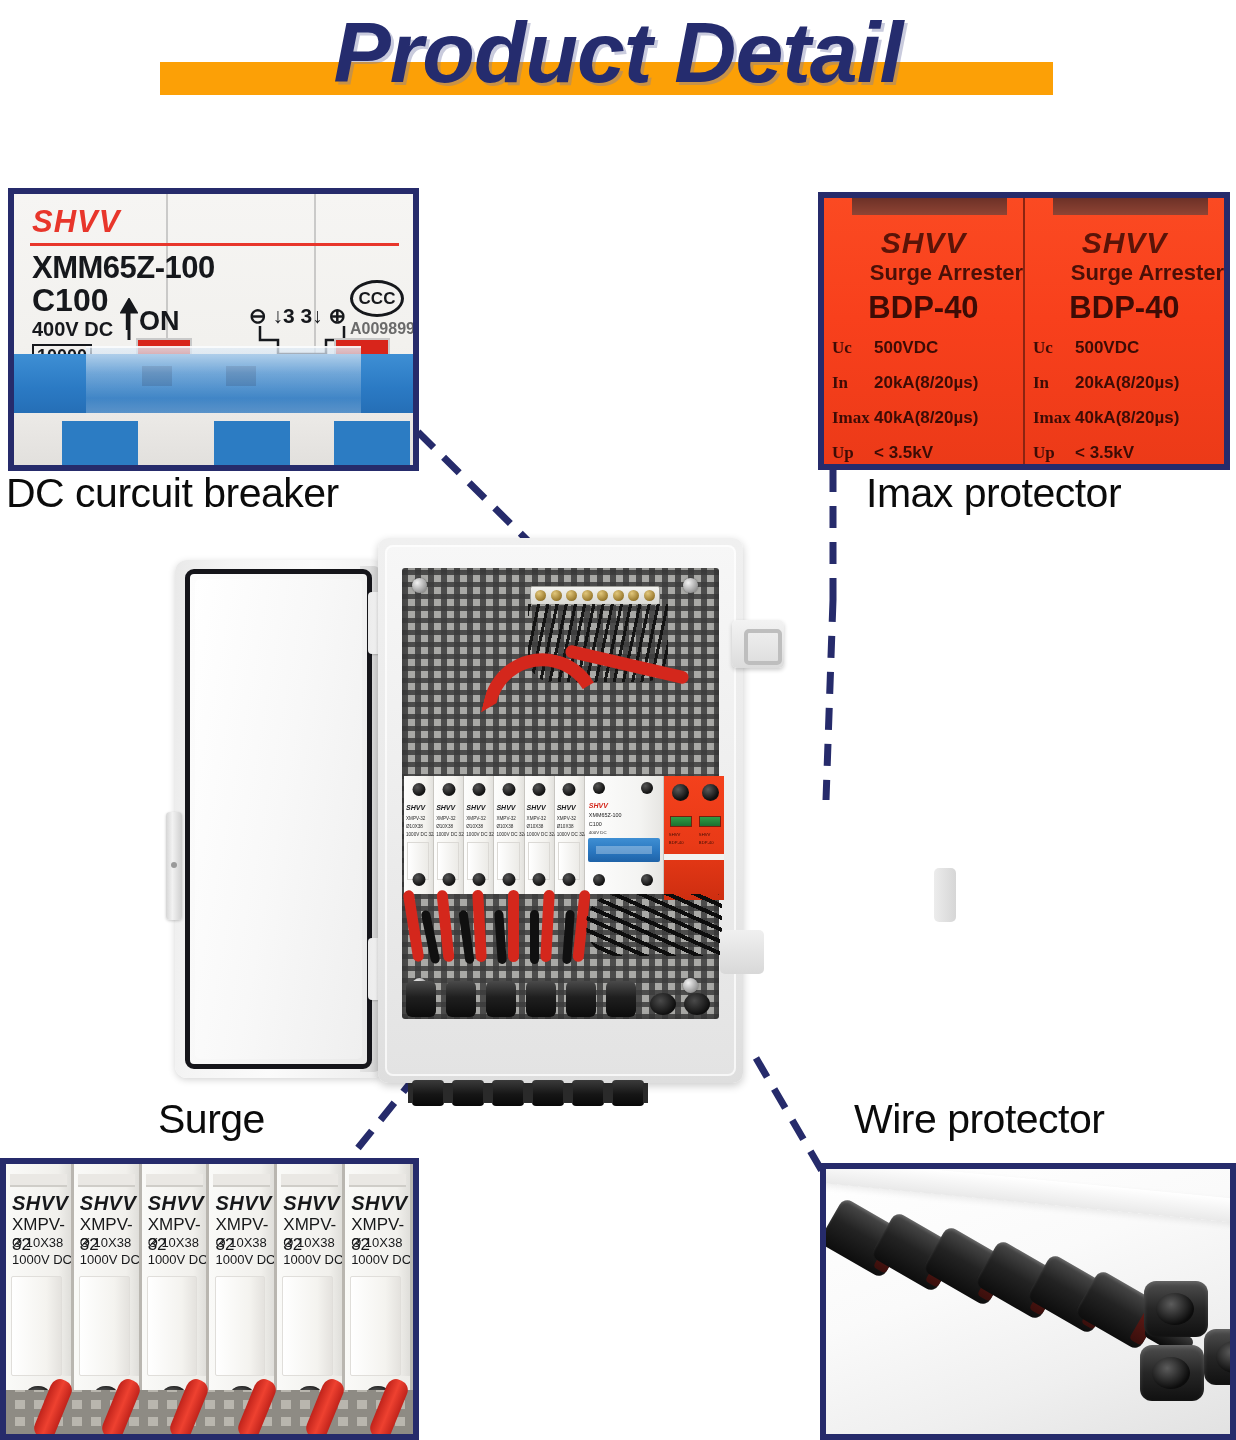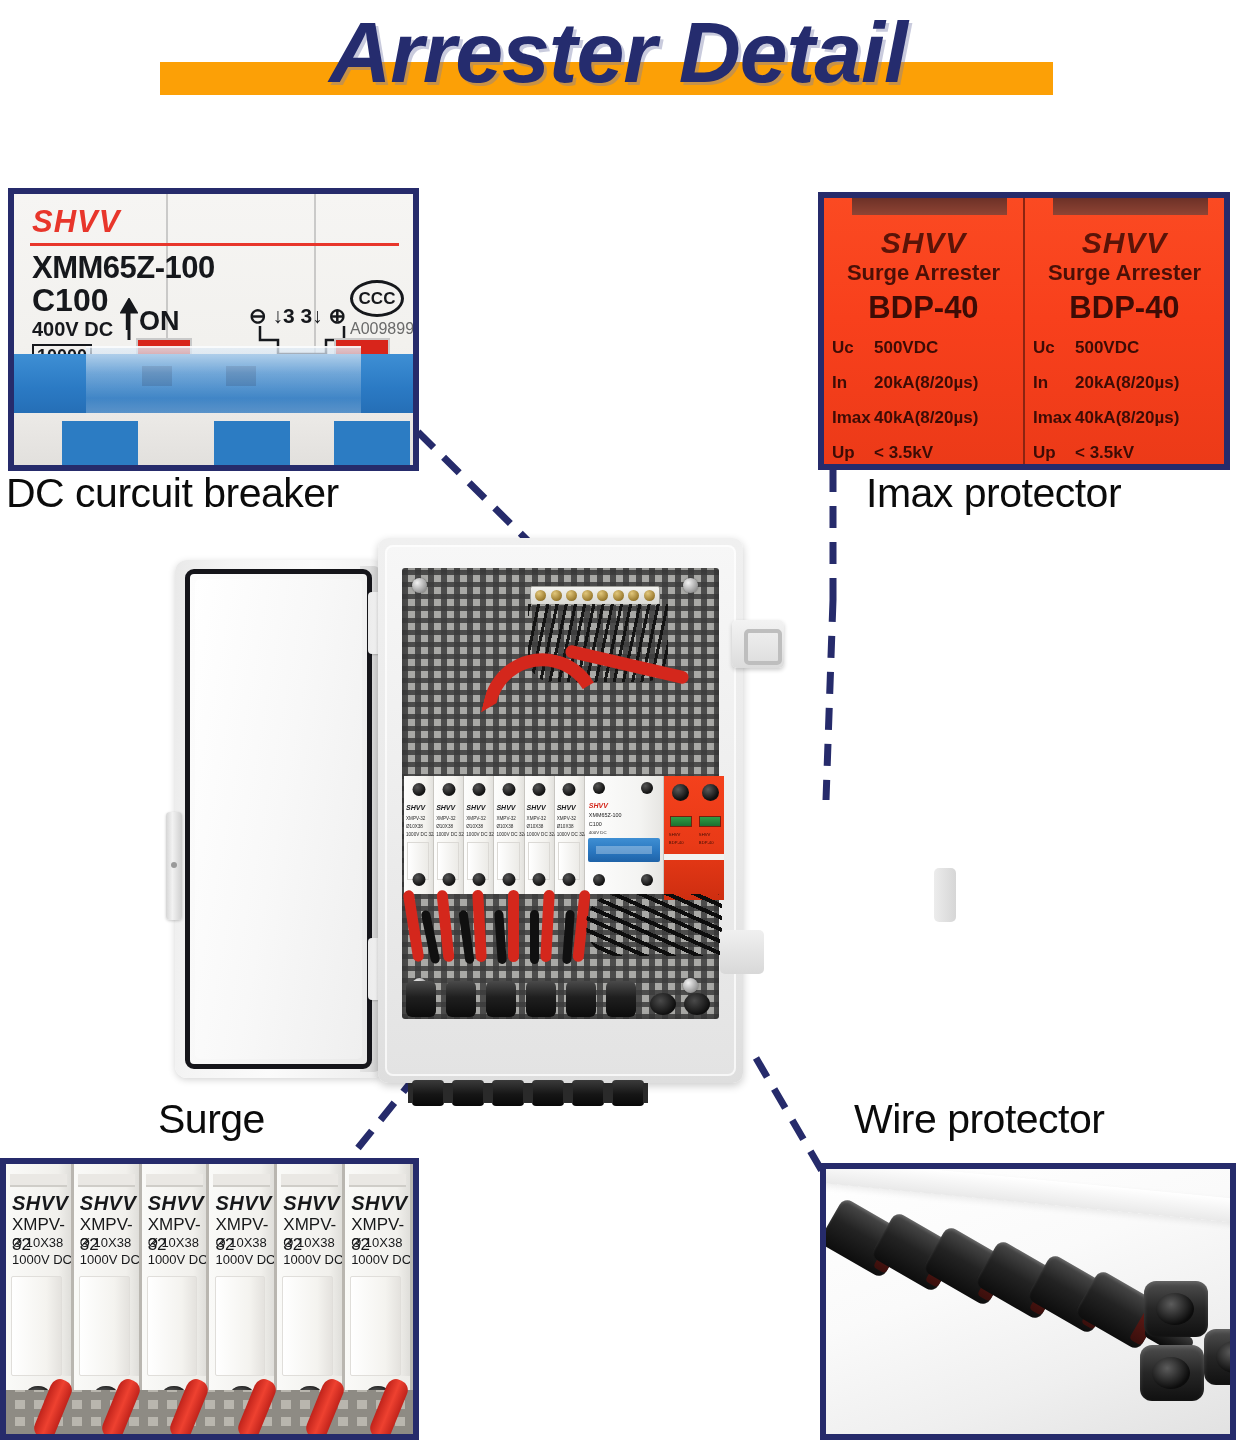--- a/index.html
+++ b/index.html
@@ -99,21 +99,21 @@
     font-size: 21px; font-weight: bold; color: #16181c; white-space: nowrap;
   }
   #brk-ccc-ring {
     position: absolute; left: 336px; top: 86px;
     width: 54px; height: 37px; border: 3px solid #16181c; border-radius: 50%;
     font-size: 17px; font-weight: bold; color: #16181c;
     text-align: center; line-height: 31px;
   }
   #brk-ccc-code {
     position: absolute; left: 336px; top: 126px;
-    font-size: 16px; font-weight: normal; color: #6a6a6a;
+    font-size: 16px; font-weight: bold; color: #6a6a6a;
   }
   .brk-red-win {
     position: absolute; height: 24px; background: #D8251B;
     border: 2px solid #c9c9c9;
   }
   #brk-blue-body {
     position: absolute; left: 0; right: 0; top: 160px; height: 76px;
     background: linear-gradient(180deg,#3E8FD4 0%,#2B7AC4 45%,#2167AD 100%);
   }
   #brk-clear-strip {
@@ -141,33 +141,33 @@
   .spd-top-cap {
     position: absolute; left: 14%; right: 8%; top: 0; height: 17px;
     background: linear-gradient(180deg,#6d3127 0%,#8f4434 100%);
   }
   .spd-logo {
     position: absolute; left: 0; right: 0; top: 28px; text-align: center;
     font-size: 30px; font-weight: bold; font-style: italic;
     color: #5A1408; letter-spacing: 1px;
   }
   .spd-sub {
-    position: absolute; left: 0; right: 0; top: 62px; text-align: center;
+    position: absolute; left: 0; right: 0; top: 62px; text-align: right;
     font-size: 22px; font-weight: bold; color: #4a1007;
   }
   .spd-model {
     position: absolute; left: 0; right: 0; top: 92px; text-align: center;
     font-size: 31px; font-weight: bold; color: #3d0c05;
   }
   .spd-spec {
     position: absolute; left: 8px; right: 8px;
     font-size: 17px; font-weight: bold; color: #3d0c05;
     display: flex; white-space: nowrap;
   }
-  .spd-spec .k { width: 42px; flex: 0 0 42px; }
+  .spd-spec .k { width: 42px; flex: 0 0 42px; font-family: Liberation Serif, serif; }
   .spd-spec .v { flex: 1 1 auto; }
 
   
   #fuse-photo { position: absolute; inset: 0; background: #C9C5BE; display: flex; }
   .fuse-unit {
     position: relative; flex: 1 1 0;
     background: linear-gradient(90deg,#FAFAF8 0%,#F1F0EC 80%,#DFDEDA 100%);
     border-right: 3px solid #B9B6B0;
     overflow: hidden;
   }
@@ -486,21 +486,21 @@
     position: absolute; left: 556px; top: 330px; width: 22px; height: 54px;
     background: linear-gradient(90deg,#ECECEC,#D6D6D6);
     border-radius: 5px;
   }
 </style>
 </head>
 <body>
 
 <div id="header">
   <div id="header-bar"></div>
-  <div id="header-title">Arrester Detail</div>
+  <div id="header-title">Product Detail</div>
 </div>
 
 <svg class="leader" style="left:0; top:0; width:1236px; height:1440px;" viewBox="0 0 1236 1440">
 
   <line x1="418" y1="432" x2="628" y2="640" stroke="#262B6B" stroke-width="7" stroke-dasharray="22,14"></line>
 
   <line x1="833" y1="470" x2="833" y2="600" stroke="#262B6B" stroke-width="7" stroke-dasharray="22,14"></line>
   <line x1="833" y1="600" x2="826" y2="800" stroke="#262B6B" stroke-width="7" stroke-dasharray="22,14"></line>
 
   <line x1="358" y1="1148" x2="638" y2="800" stroke="#262B6B" stroke-width="7" stroke-dasharray="22,14"></line>

